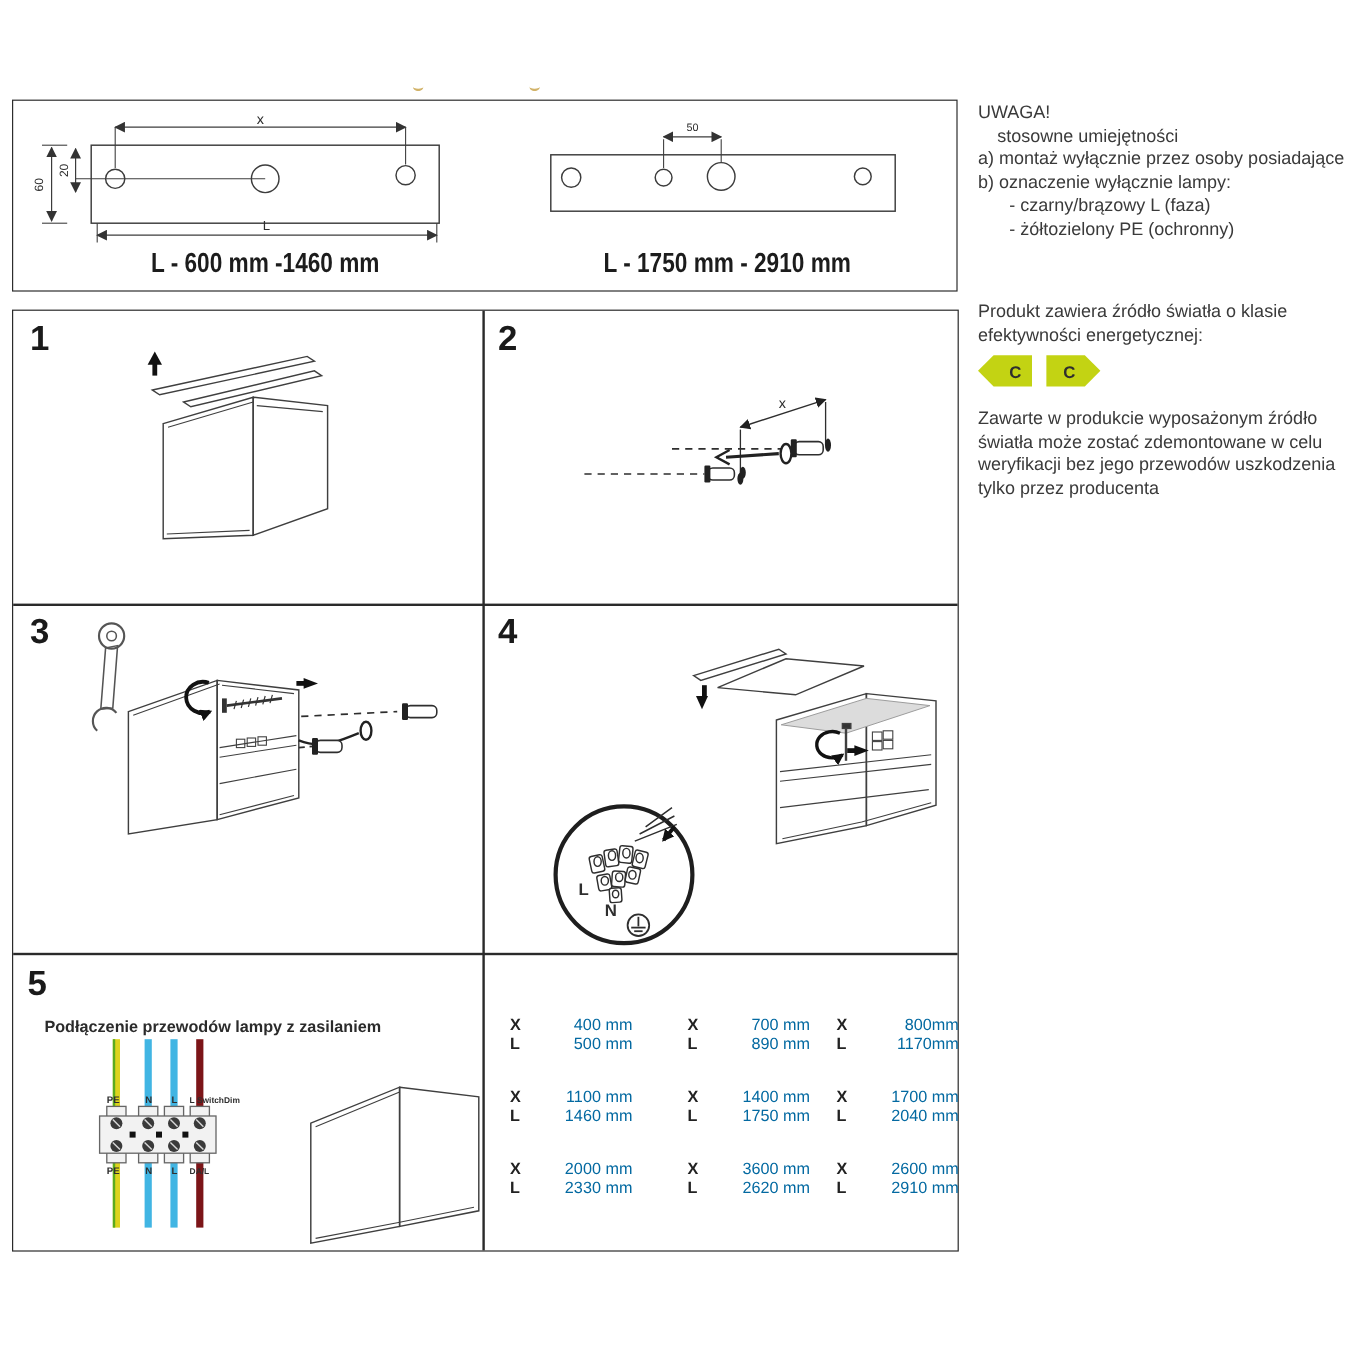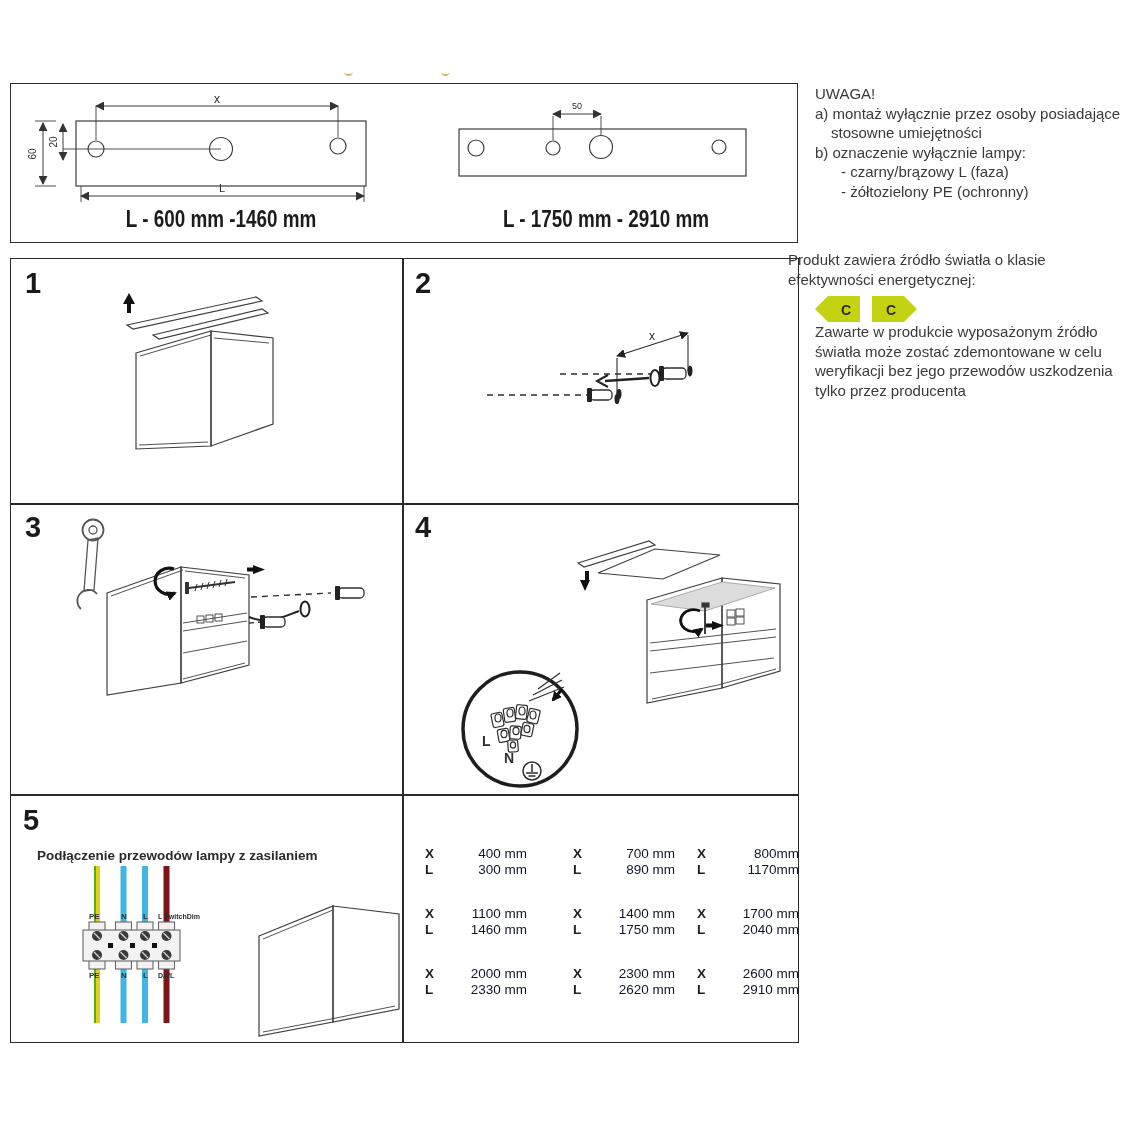--- a/index.html
+++ b/index.html
@@ -19,21 +19,21 @@
   .grid{left:10px;top:258px;width:787px;height:783px;border:1.7px solid #2a2a2a;}
   .vline{position:absolute;left:391px;top:0;width:1.7px;height:100%;background:#2a2a2a;}
   .hline{position:absolute;left:0;width:100%;height:1.7px;background:#2a2a2a;}
   .stepnum{position:absolute;font-size:29px;font-weight:700;color:#1a1a1a;}
   .step5-title{position:absolute;left:26px;top:589px;width:235px;text-align:center;font-size:13.5px;font-weight:700;color:#2b2b2b;white-space:nowrap;}
   
   .size-table{position:absolute;left:392px;top:535px;width:394px;height:247px;padding:52px 0 0 22px;box-sizing:border-box;}
   .trow{display:grid;grid-template-columns:148px 124px 1fr;margin-bottom:28px;}
   .sg{display:flex;align-items:flex-start;}
   .kcol{display:flex;flex-direction:column;width:18px;font-weight:700;font-size:13.5px;line-height:16px;color:#222;}
-  .vcol{display:flex;flex-direction:column;width:84px;text-align:right;font-size:13.5px;line-height:16px;color:#0f172a;}
+  .vcol{display:flex;flex-direction:column;width:84px;text-align:right;font-size:13.5px;line-height:16px;color:#0369a1;}
 </style>
 </head>
 <body>
 
 <div class="abs speck" style="left:344px;top:68px;"></div>
 <div class="abs speck" style="left:441px;top:68px;"></div>
 
 <div class="abs top-box">
 
   <svg class="abs" style="left:15px;top:8px;" width="380" height="125" viewBox="0 0 380 125">
@@ -87,40 +87,40 @@
     </g>
     <text x="126" y="17" text-anchor="middle" font-size="9">50</text>
   </svg>
 
   <div class="abs caption" style="left:30px;top:122px;width:360px;">L - 600 mm -1460 mm</div>
   <div class="abs caption" style="left:430px;top:122px;width:330px;">L - 1750 mm - 2910 mm</div>
 </div>
 
 <div class="abs" style="left:815px;top:84px;width:308px;">
   <div class="note-line">UWAGA!</div>
+  <div class="note-line ind1">stosowne umiejętności</div>
   <div class="note-line">a) montaż wyłącznie przez osoby posiadające</div>
-  <div class="note-line ind1">stosowne umiejętności</div>
   <div class="note-line">b) oznaczenie wyłącznie lampy:</div>
   <div class="note-line ind2">- czarny/brązowy L (faza)</div>
   <div class="note-line ind2">- żółtozielony PE (ochronny)</div>
 </div>
 
-<div class="abs" style="left:788px;top:250px;width:308px;">
+<div class="abs" style="left:815px;top:250px;width:308px;">
   <div class="note-line">Produkt zawiera źródło światła o klasie</div>
   <div class="note-line">efektywności energetycznej:</div>
 </div>
 
 <svg class="abs" style="left:815px;top:296px;" width="105" height="26" viewBox="0 0 105 26">
   <polygon points="0,13 13,0 45,0 45,26 13,26" fill="#c3d313"></polygon>
   <polygon points="57,0 89,0 102,13 89,26 57,26" fill="#c3d313"></polygon>
   <text x="31" y="19" text-anchor="middle" font-size="14" font-weight="bold" fill="#fff">C</text>
   <text x="76" y="19" text-anchor="middle" font-size="14" font-weight="bold" fill="#fff">C</text>
 </svg>
 
-<div class="abs" style="left:815px;top:322px;width:308px;">
+<div class="abs" style="left:815px;top:339px;width:308px;">
   <div class="note-line">Zawarte w produkcie wyposażonym źródło</div>
   <div class="note-line">światła może zostać zdemontowane w celu</div>
   <div class="note-line">weryfikacji bez jego przewodów uszkodzenia</div>
   <div class="note-line">tylko przez producenta</div>
 </div>
 
 <div class="abs grid">
   <div class="vline"></div>
   <div class="hline" style="top:244px;"></div>
   <div class="hline" style="top:535px;"></div>
@@ -366,21 +366,21 @@
 
   <div class="size-table">
     <div class="trow">
       <div class="sg">
         <div class="kcol">
             <span>X</span>
             <span>L</span>
           </div>
         <div class="vcol">
             <span>400 mm</span>
-            <span>300 mm</span>
+            <span>500 mm</span>
           </div>
       </div>
       <div class="sg">
         <div class="kcol">
             <span>X</span>
             <span>L</span>
           </div>
         <div class="vcol">
             <span>700 mm</span>
             <span>890 mm</span>
@@ -439,21 +439,21 @@
             <span>2000 mm</span>
             <span>2330 mm</span>
           </div>
       </div>
       <div class="sg">
         <div class="kcol">
             <span>X</span>
             <span>L</span>
           </div>
         <div class="vcol">
-            <span>2300 mm</span>
+            <span>3600 mm</span>
             <span>2620 mm</span>
           </div>
       </div>
       <div class="sg">
         <div class="kcol">
             <span>X</span>
             <span>L</span>
           </div>
         <div class="vcol">
             <span>2600 mm</span>

